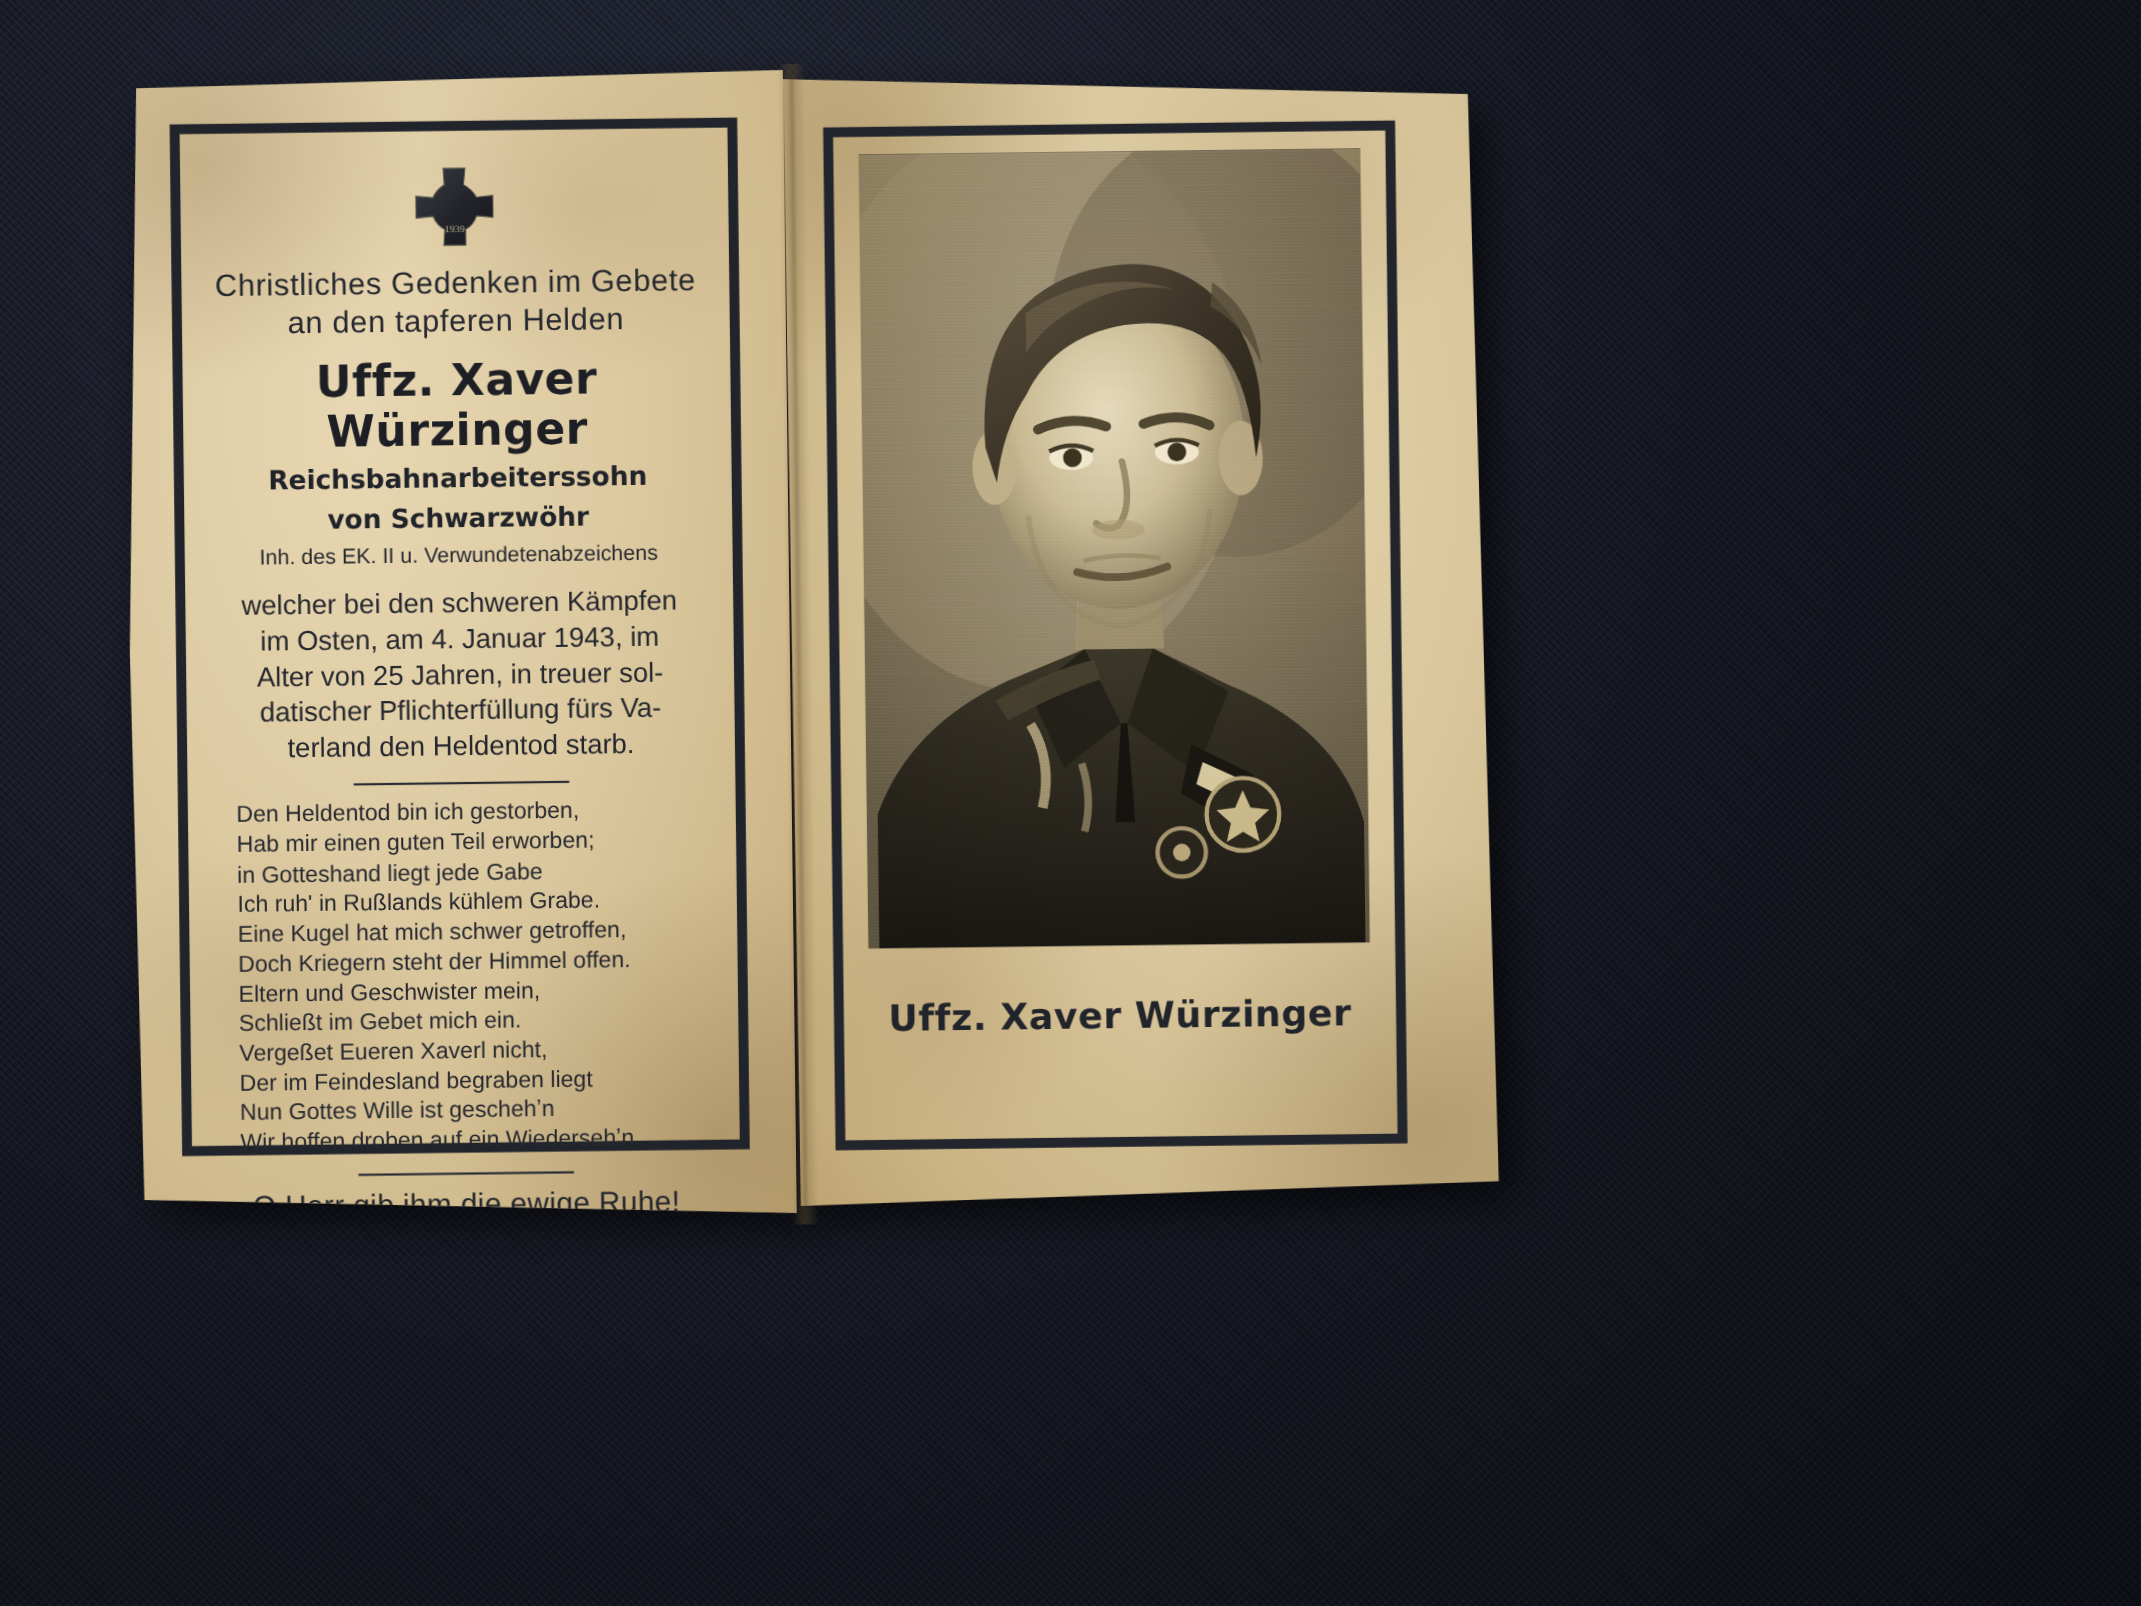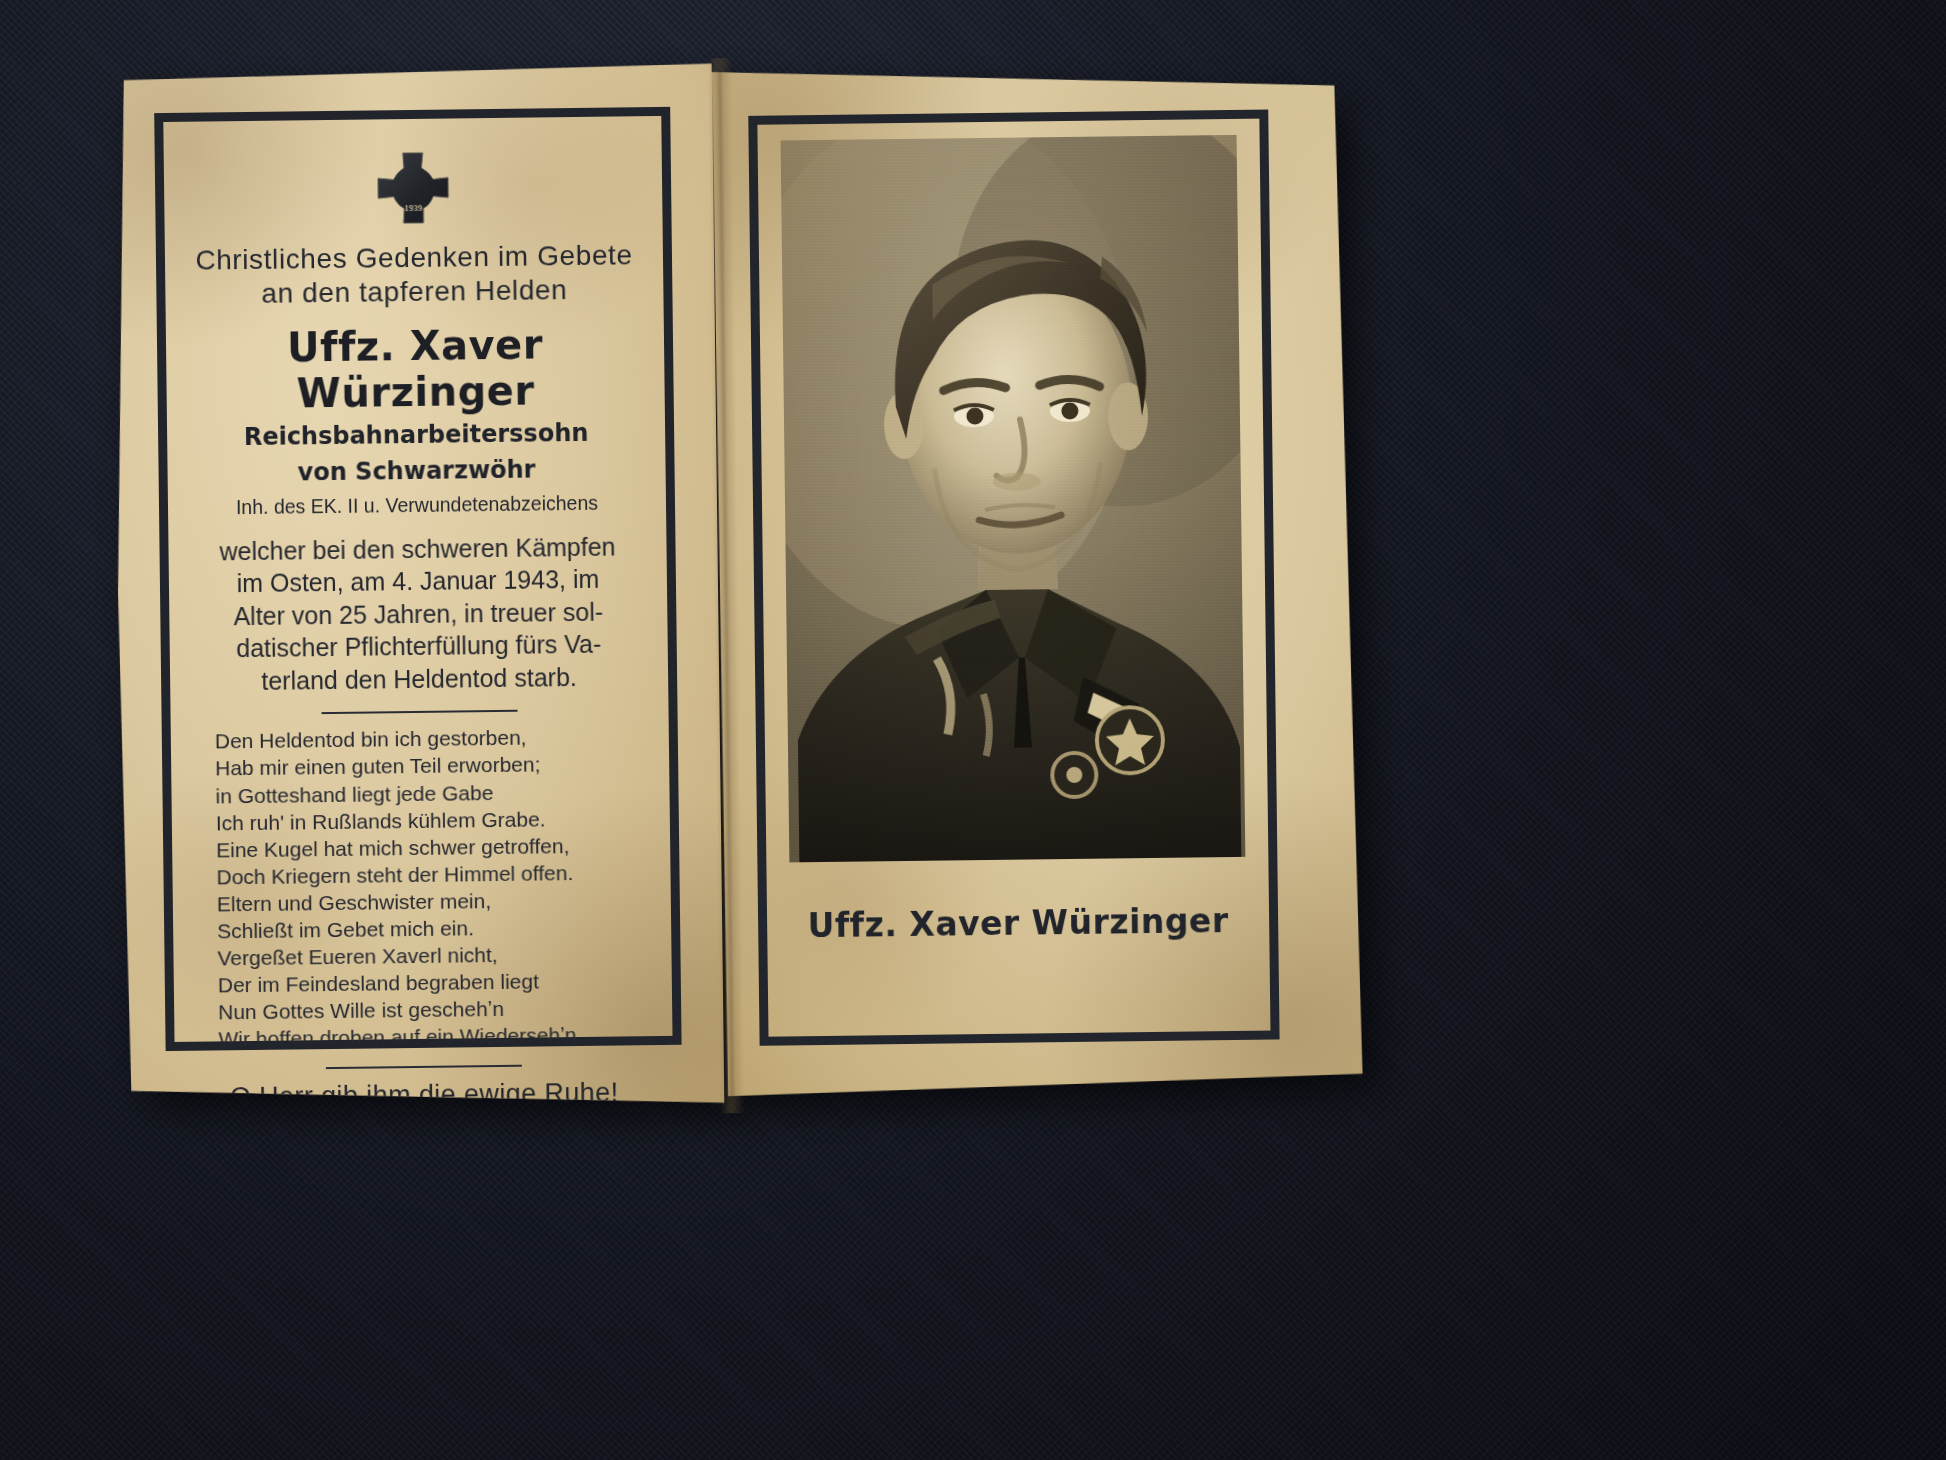--- a/index.html
+++ b/index.html
@@ -108,21 +108,20 @@
     text-align: center;
     color: #23252c;
   }
 
   
   #iron-cross {
     width: 74px;
     height: 74px;
     margin: 18px auto 16px auto;
     position: relative;
-    font-weight: bold;
   }
   #iron-cross svg { display: block; }
 
   .line-gedenken {
     font-size: 28px;
     letter-spacing: 0.6px;
     line-height: 1.22;
     font-family: "Liberation Sans", sans-serif;
     font-weight: 400;
     color: #26282f;

